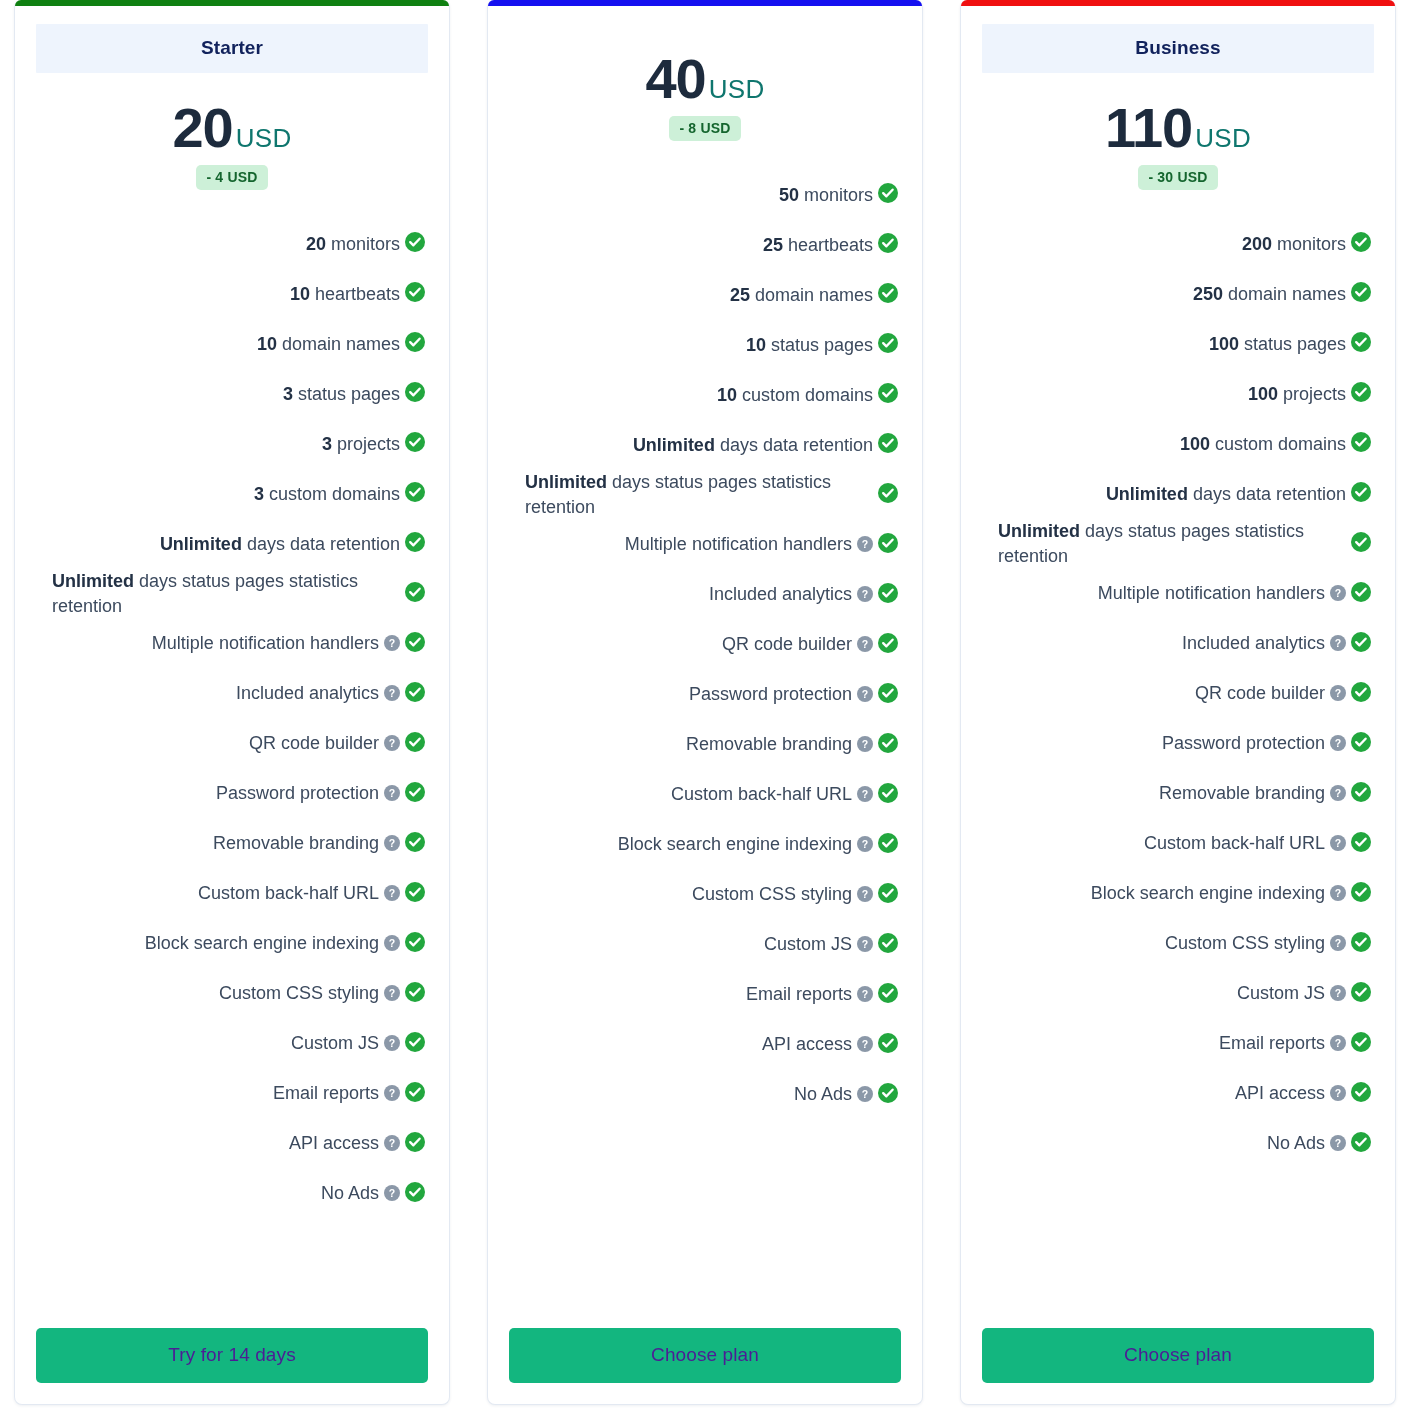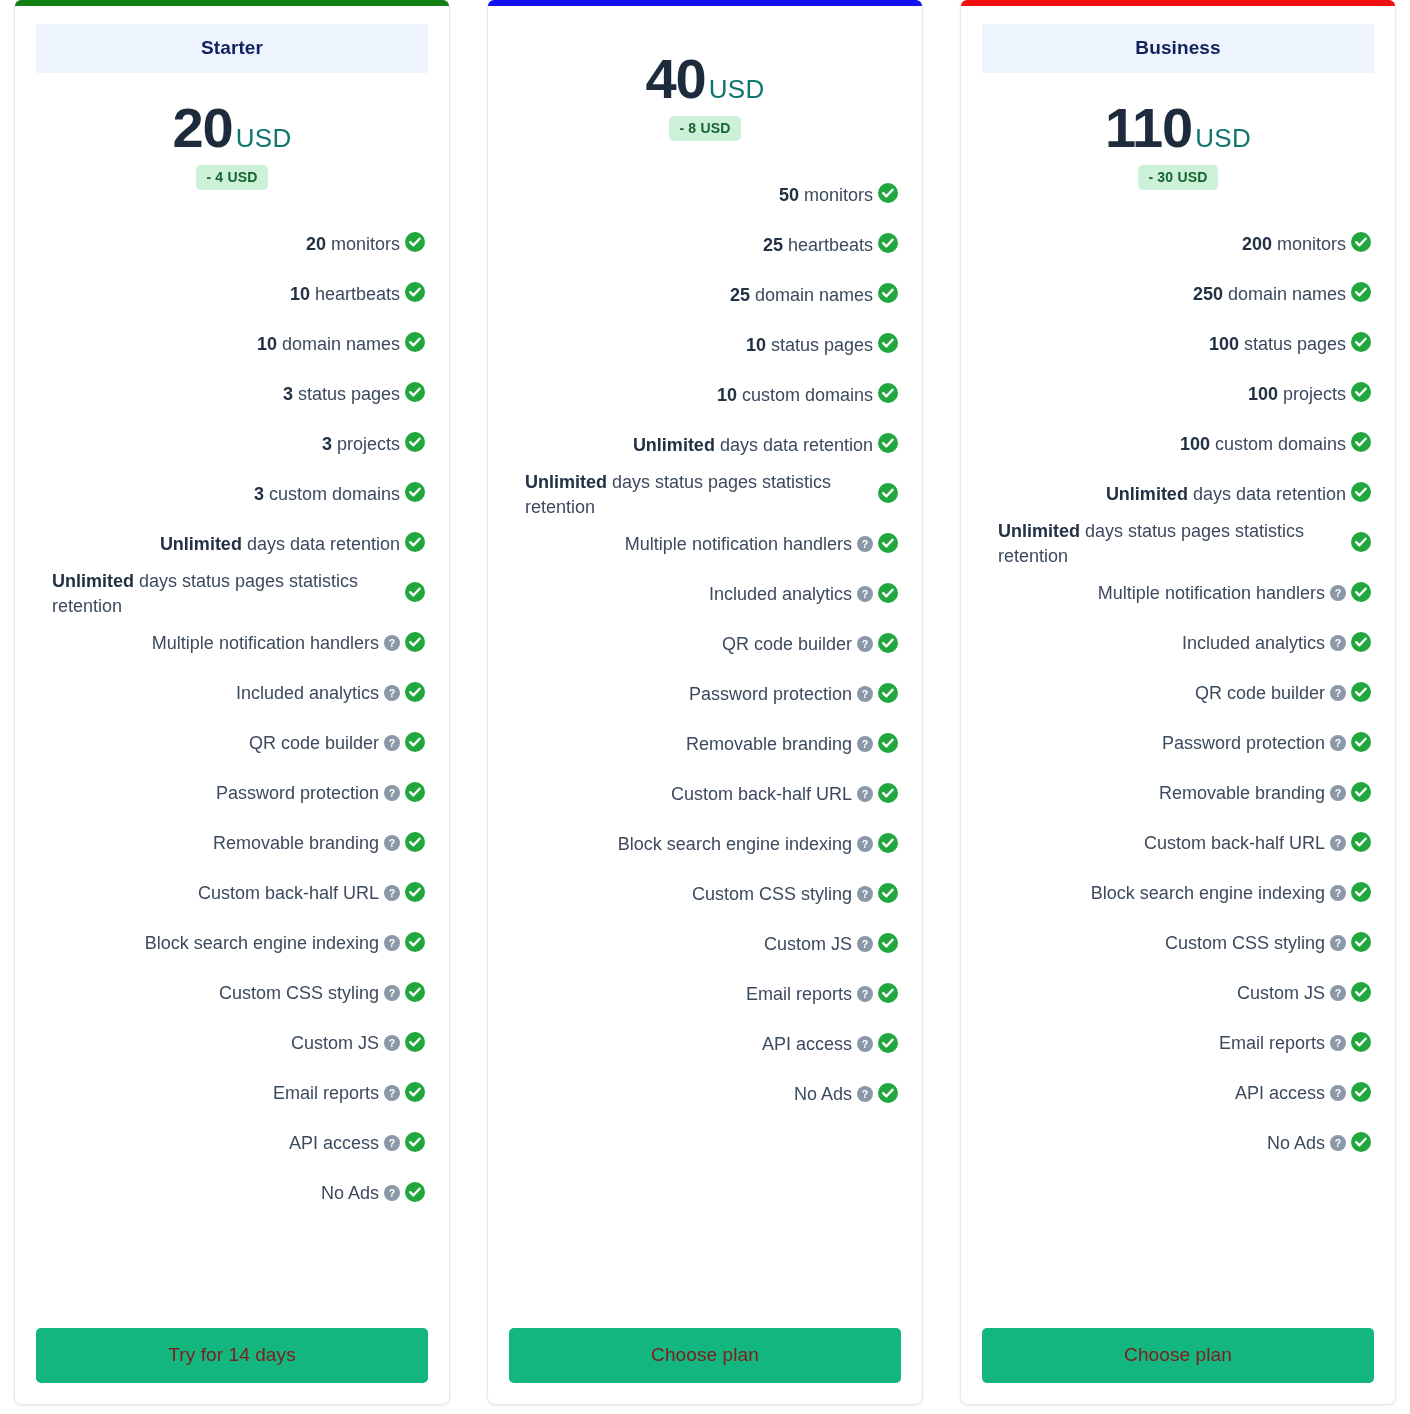--- a/index.html
+++ b/index.html
@@ -125,21 +125,21 @@
     width: 26px;
   }
   .cta-wrap {
     margin-top: 30px;
   }
   .cta-button {
     display: block;
     width: 100%;
     border: none;
     background: #13b67f;
-    color: #7f1d1d;
+    color: #4c1d95;
     font-size: 19px;
     font-family: "Liberation Sans", sans-serif;
     padding: 16px 0 17px 0;
     border-radius: 5px;
     cursor: pointer;
     letter-spacing: 0.1px;
   }
 </style>
 </head>
 <body>

